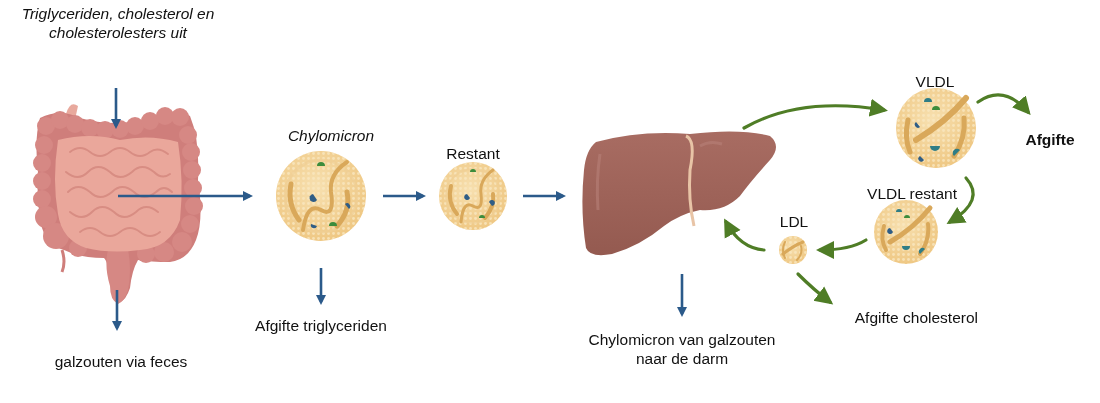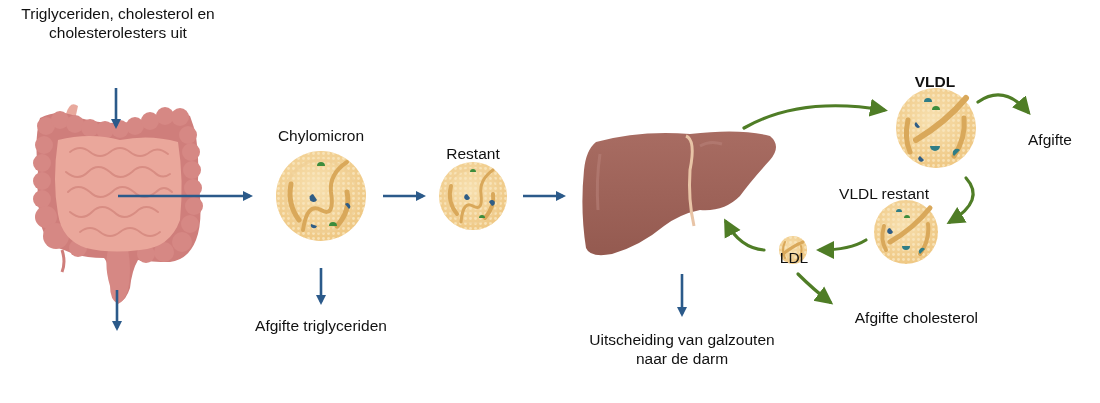--- a/index.html
+++ b/index.html
@@ -168,36 +168,37 @@
 
   <g transform="translate(793,250)">
     <circle r="14" fill="url(#gPart)"></circle>
     <circle r="14" fill="url(#dots)"></circle>
     <path d="M-10,4 Q0,-4 10,-8" stroke="#d9a85a" stroke-width="3" fill="none" stroke-linecap="round"></path>
     <path d="M-8,-8 Q-12,0 -8,8" stroke="#d9a85a" stroke-width="2" fill="none" stroke-linecap="round"></path>
     <path d="M8,-4 Q10,4 4,10" stroke="#d9a85a" stroke-width="2" fill="none" stroke-linecap="round"></path>
   </g>
 </svg>
 
-<div class="lbl" style="left:0px; top:4px; width:236px;">
+<div class="lbl" style="left:0px; top:4px; width:236px;font-style:italic;">
   <div>Triglyceriden, cholesterol en</div>
   <div>cholesterolesters uit</div>
 </div>
 
 <div class="lbl" style="left:6px; top:352px; width:230px;">
-</div>
-
-<div class="lbl" style="left:251px; top:126px; width:140px;">Chylomicron</div>
+  <div>galzouten via feces</div>
+</div>
+
+<div class="lbl" style="left:261px; top:126px; width:140px;font-style:italic;">Chylomicron</div>
 <div class="lbl" style="left:236px; top:316px; width:170px;">Afgifte triglyceriden</div>
 <div class="lbl" style="left:423px; top:144px; width:100px;">Restant</div>
 
 <div class="lbl" style="left:570px; top:330px; width:224px;">
-  <div>Uitscheiding van galzouten</div>
+  <div>Chylomicron van galzouten</div>
   <div>naar de darm</div>
 </div>
 
-<div class="lbl" style="left:900px; top:72px; width:70px;font-weight:bold;">VLDL</div>
-<div class="lbl" style="left:1000px; top:130px; width:100px;">
+<div class="lbl" style="left:900px; top:72px; width:70px;">VLDL</div>
+<div class="lbl" style="left:1000px; top:130px; width:100px;font-weight:bold;">
   <div>Afgifte</div>
 </div>
-<div class="lbl" style="left:824px; top:184px; width:120px;">VLDL restant</div>
-<div class="lbl" style="left:764px; top:212px; width:60px;margin-top:36px;">LDL</div>
+<div class="lbl" style="left:852px; top:184px; width:120px;">VLDL restant</div>
+<div class="lbl" style="left:764px; top:212px; width:60px;">LDL</div>
 <div class="lbl" style="left:808px; top:308px; width:170px;text-align:right;">Afgifte cholesterol</div>
 
 </body></html>

